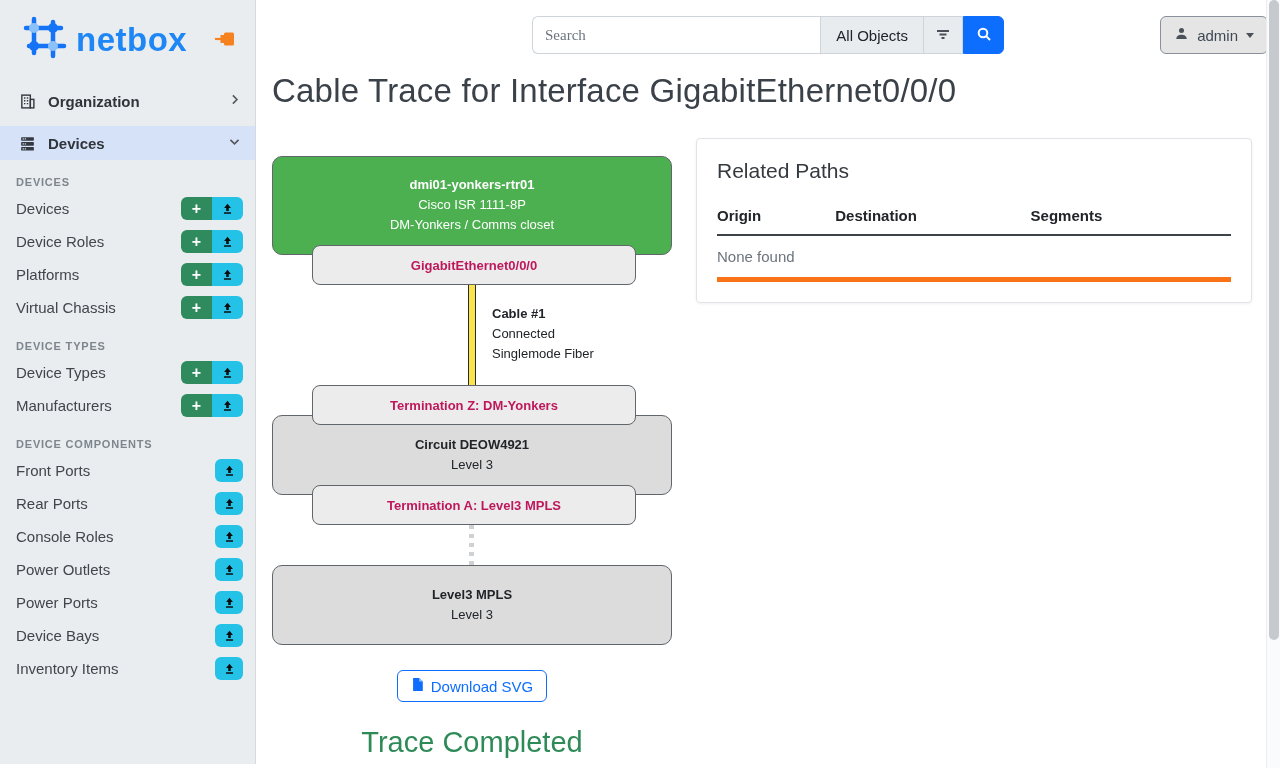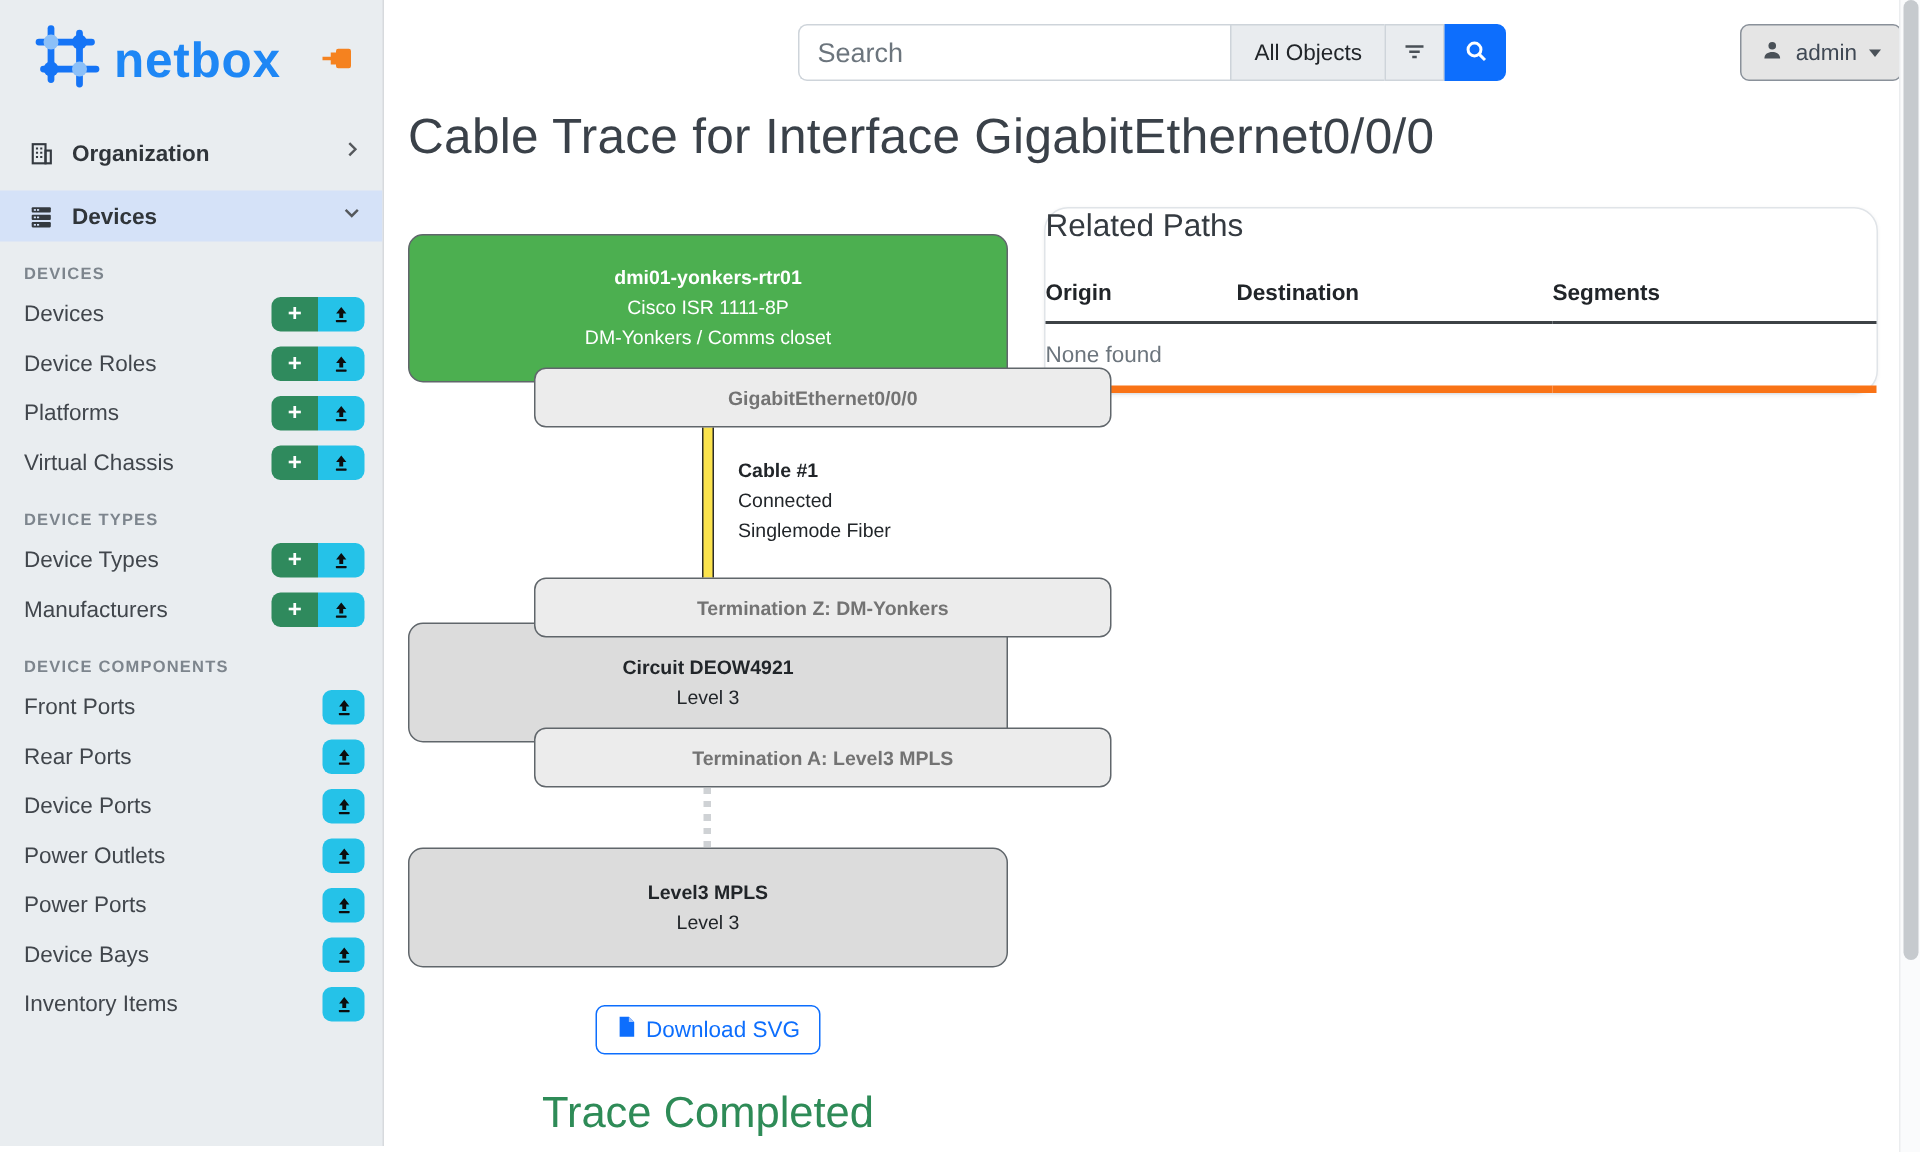--- a/index.html
+++ b/index.html
@@ -27,54 +27,54 @@
   .btn-group{display:flex;}
   .mini-btn{width:31px;height:23px;border:none;display:flex;align-items:center;justify-content:center;cursor:pointer;padding:0;}
   .mini-btn.add{background:var(--add);border-radius:6px 0 0 6px;color:#fff;font-size:16px;font-weight:bold;line-height:1;}
   .mini-btn.imp{background:var(--info);border-radius:0 6px 6px 0;}
   .mini-btn.imp.solo{border-radius:6px;width:28px;}
 
   
   .main{position:absolute;left:256px;top:0;width:1024px;height:768px;background:#fff;}
   .topbar{position:relative;height:54px;}
   .search-group{position:absolute;left:276px;top:16px;width:472px;height:38px;display:flex;}
-  .search-input{flex:1;border:1px solid #ced4da;border-right:none;border-radius:6px 0 0 6px;padding:11px 12px;font-size:18px;font-family:Liberation Sans, sans-serif;color:#212529;outline:none;}
+  .search-input{flex:1;border:1px solid #ced4da;border-right:none;border-radius:6px 0 0 6px;padding:11px 12px;font-size:15px;font-family:Liberation Serif, serif;color:#212529;outline:none;}
   .search-input::placeholder{color:#6c757d;}
   .scope-box{background:#e9ecef;border:1px solid #ced4da;border-right:none;display:flex;align-items:center;padding:0 15px;font-size:15px;color:#212529;cursor:pointer;}
   .filter-btn{background:#e9ecef;border:1px solid #ced4da;width:40px;display:flex;align-items:center;justify-content:center;cursor:pointer;}
   .search-btn{background:var(--accent);border:1px solid var(--accent);border-radius:0 6px 6px 0;width:41px;display:flex;align-items:center;justify-content:center;cursor:pointer;}
   .user-btn{position:absolute;right:12px;top:16px;height:38px;border:1px solid #8a919a;border-radius:6px;background:#e5e5e5;display:flex;align-items:center;gap:8px;padding:0 13px;font-size:15px;color:#3f4854;cursor:pointer;}
   .caret-down{width:0;height:0;border-left:4px solid transparent;border-right:4px solid transparent;border-top:5px solid #4a5158;}
 
   .page-title{margin:18px 16px 0 16px;font-size:33px;font-weight:300;color:#3a4149;letter-spacing:.2px;}
 
   .content-row{display:flex;align-items:flex-start;padding:0 16px;margin-top:28px;}
 
   
   .trace-col{width:400px;flex:0 0 400px;}
   .trace-diagram{position:relative;width:400px;height:620px;margin-top:18px;font-size:13px;}
   .node{border:1px solid #60666b;text-align:center;position:absolute;}
   .node-device{top:0;left:0;width:400px;height:99px;background:var(--device-green);border-radius:10px;color:#fff;padding-top:18px;line-height:20px;z-index:1;cursor:pointer;}
-  .node-small{left:40px;width:385px;height:40px;background:#ececec;border-radius:8px;z-index:3;display:flex;align-items:center;justify-content:center;font-weight:bold;color:#737373;cursor:pointer;margin-left:44px;}
+  .node-small{left:40px;width:324px;height:40px;background:#ececec;border-radius:8px;z-index:3;display:flex;align-items:center;justify-content:center;font-weight:bold;color:#be185d;cursor:pointer;}
   .node-iface{top:89px;}
   .node-termz{top:229px;}
   .node-terma{top:329px;}
   .node-wide{left:0;width:400px;height:80px;background:#dcdcdc;border-radius:10px;z-index:2;padding-top:19px;line-height:20px;color:#212529;cursor:pointer;}
   .node-circuit{top:259px;}
   .node-far{top:409px;}
   .cable-line{position:absolute;left:196px;top:129px;width:8px;height:100px;background:var(--cable);border-left:1.5px solid #2b2b2b;border-right:1.5px solid #2b2b2b;z-index:0;}
   .dashed-line{position:absolute;left:197px;top:369px;width:5px;height:40px;background:repeating-linear-gradient(to bottom,#cfd2d5 0 4px,transparent 4px 9px);z-index:0;}
   .cable-info{position:absolute;left:220px;top:148px;line-height:20px;color:#212529;z-index:4;}
   .bold{font-weight:bold;}
   .download-row{position:absolute;top:514px;width:100%;display:flex;justify-content:center;}
   .download-btn{display:flex;align-items:center;gap:7px;background:#fff;border:1px solid var(--accent);border-radius:6px;color:var(--accent);font-size:15px;padding:6px 13px;cursor:pointer;font-family:"Liberation Sans",sans-serif;}
   .trace-status{position:absolute;top:570px;width:100%;text-align:center;font-size:29px;color:var(--success);}
 
   
-  .paths-card{flex:1;margin-left:24px;margin-right:12px;background:#fff;border:1px solid #e0e4e8;border-radius:16px;box-shadow:0 1px 3px rgba(0,0,0,.06);}
+  .paths-card{flex:1;margin-left:24px;margin-right:12px;background:#fff;border:1px solid #e0e4e8;border-radius:4px;box-shadow:0 1px 3px rgba(0,0,0,.06);padding:20px;}
   .paths-title{font-size:21px;color:#343a40;font-weight:400;margin-bottom:20px;}
   .paths-table{width:100%;border-collapse:collapse;}
   .paths-table th{text-align:left;font-size:15px;font-weight:bold;color:#212529;padding:4px 0 10px 0;border-bottom:2px solid #3d4246;}
   .paths-table td{font-size:15px;color:#6c757d;padding:12px 0;border-bottom:5px solid #f97316;}
 
   
   .scrollbar{position:absolute;right:0;top:0;width:14px;height:768px;background:#fafbfc;border-left:1px solid #ebedef;}
   .scroll-thumb{position:absolute;top:0;left:2px;width:10px;height:640px;background:#c6cace;border-radius:6px;cursor:pointer;}
 </style>
 </head>
@@ -238,21 +238,21 @@
   <div class="side-item">
     <span class="side-label">Rear Ports</span>
     <button class="mini-btn imp solo">
         <svg width="13" height="14" viewBox="0 0 16 16">
           <path d="M8 1.5L12.2 6.8H9.6V10.5H6.4V6.8H3.8Z" fill="#0c0d0e"></path>
           <rect x="3.6" y="12" width="8.8" height="1.9" rx=".5" fill="#0c0d0e"></rect>
         </svg>
       </button>
   </div>
   <div class="side-item">
-    <span class="side-label">Device Ports</span>
+    <span class="side-label">Console Roles</span>
     <button class="mini-btn imp solo">
         <svg width="13" height="14" viewBox="0 0 16 16">
           <path d="M8 1.5L12.2 6.8H9.6V10.5H6.4V6.8H3.8Z" fill="#0c0d0e"></path>
           <rect x="3.6" y="12" width="8.8" height="1.9" rx=".5" fill="#0c0d0e"></rect>
         </svg>
       </button>
   </div>
   <div class="side-item">
     <span class="side-label">Power Outlets</span>
     <button class="mini-btn imp solo">

